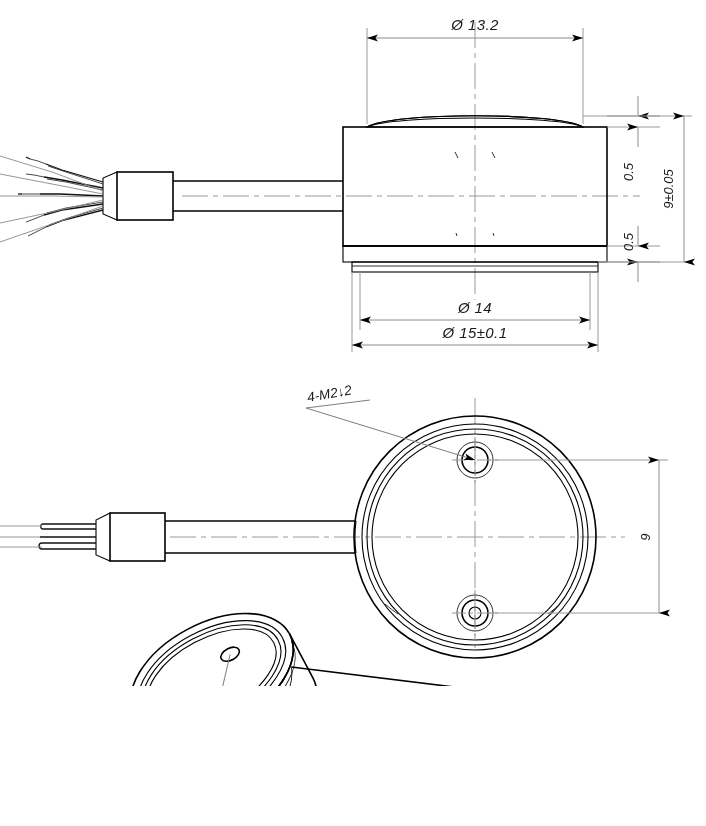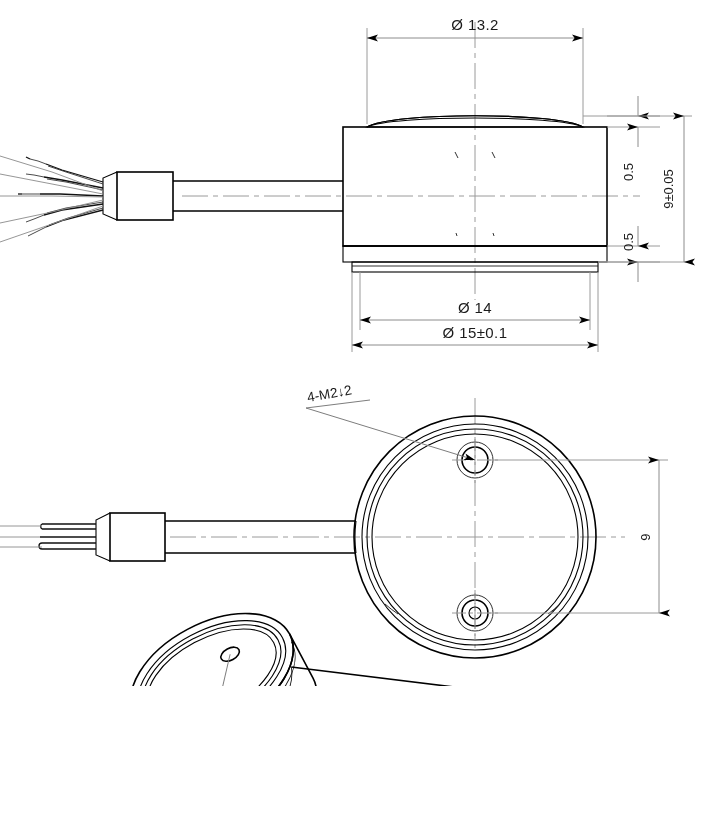--- a/index.html
+++ b/index.html
@@ -10,20 +10,21 @@
   }
   body {
     font-family: "Liberation Sans", sans-serif;
   }
   #drawing-root {
     position: relative;
     width: 706px;
     height: 686px;
     background: #ffffff;
     overflow: hidden;
+    font-style: italic;
   }
   #drawing-svg {
     display: block;
     width: 706px;
     height: 826px;
   }
   .obj     { fill: none; stroke: #000000; stroke-width: 1.6; }
   .obj-thin{ fill: none; stroke: #000000; stroke-width: 1.1; }
   .obj-hair{ fill: none; stroke: #1a1a1a; stroke-width: 0.9; }
   .dim     { fill: none; stroke: #8c8c8c; stroke-width: 1.0; }

